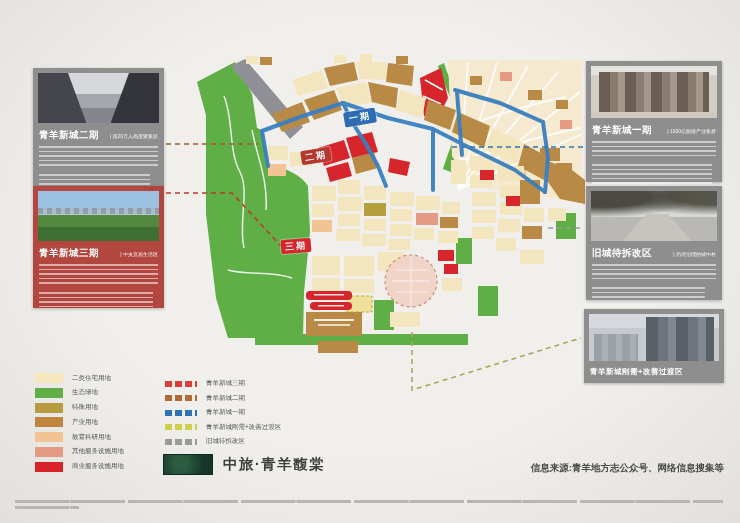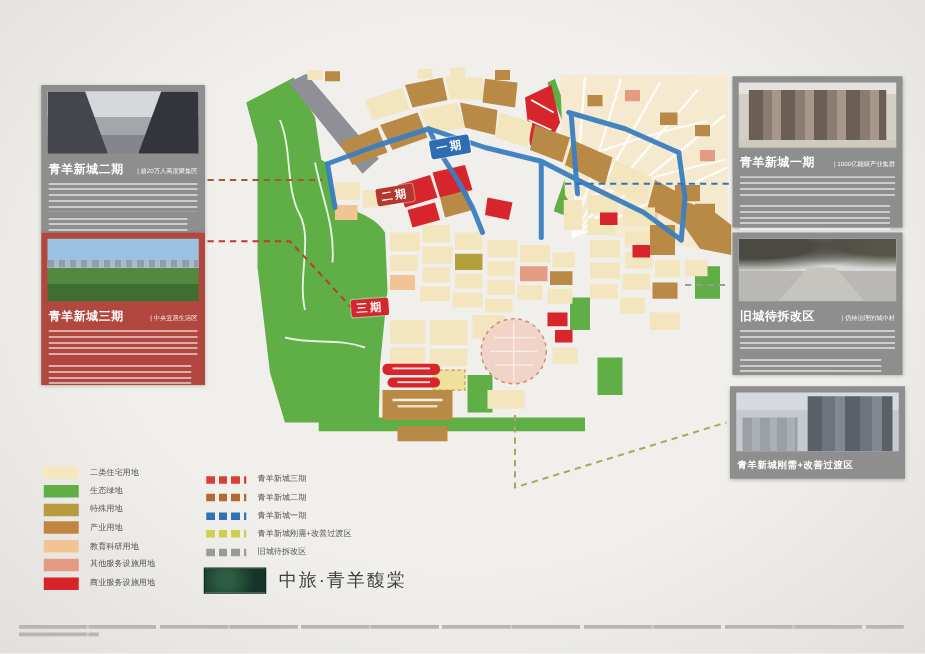--- a/index.html
+++ b/index.html
@@ -65,21 +65,21 @@
   .lrow{display:flex;align-items:center;height:10px;margin-bottom:4.8px;}
   .lsw{width:28px;height:10px;margin-right:9px;}
   .llabel{font-size:6.5px;color:#555;white-space:nowrap;}
   #legend-bound{position:absolute;left:165px;top:379px;}
   .brow{display:flex;align-items:center;height:9px;margin-bottom:5.6px;}
   .bsw{width:32px;height:6px;margin-right:9px;}
 
   #logo{position:absolute;left:163px;top:454px;display:flex;align-items:center;}
   .logo-img{width:48px;height:19px;margin-right:10px;border:1px solid #0f2b20;
     background:radial-gradient(circle at 35% 45%, #2c5c42 0 20%, #15352a 70%);}
-  .logo-text{font-size:14.5px;font-weight:normal;color:#3f3f3f;letter-spacing:1.5px;white-space:nowrap;}
+  .logo-text{font-size:14.5px;font-weight:bold;color:#3f3f3f;letter-spacing:1.5px;white-space:nowrap;}
 
   #source{position:absolute;right:16px;top:462px;font-size:9.5px;font-weight:bold;color:#4a4a4a;white-space:nowrap;}
 
   .fine{position:absolute;left:15px;height:3px;
     background:repeating-linear-gradient(90deg,#b8b6b3 0 54px,#c9c7c4 54px 56px,#b8b6b3 56px 110px,rgba(0,0,0,0) 110px 113px);}
   #fine1{top:500px;width:708px;}
   #fine2{top:506px;width:64px;}
 </style>
 </head>
 <body>
@@ -363,17 +363,18 @@
     <div class="brow">
       <span class="bsw" style="background: repeating-linear-gradient(90deg, rgb(154, 154, 154) 0px, rgb(154, 154, 154) 7px, rgba(0, 0, 0, 0) 7px, rgba(0, 0, 0, 0) 10px);"></span>
       <span class="llabel">旧城待拆改区</span>
       </div>
   </div>
 
   <div id="logo">
     <span class="logo-img"></span>
     <span class="logo-text">中旅·青羊馥棠</span>
   </div>
+  <div id="source">信息来源:青羊地方志公众号、网络信息搜集等</div>
 
   <div class="fine" id="fine1"></div>
   <div class="fine" id="fine2"></div>
 
 </div>
 
 </body></html>

